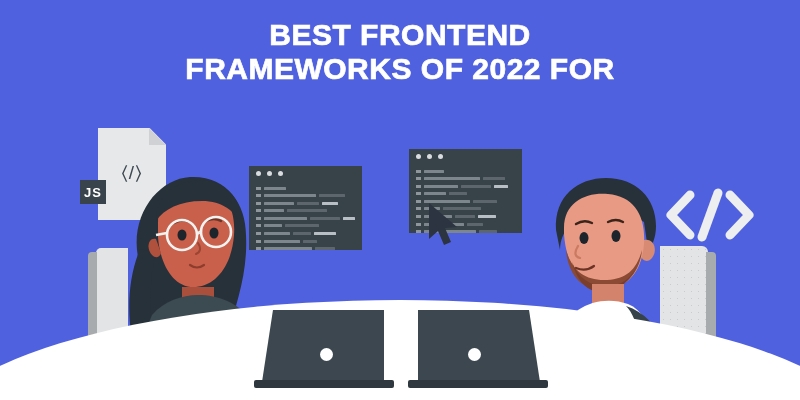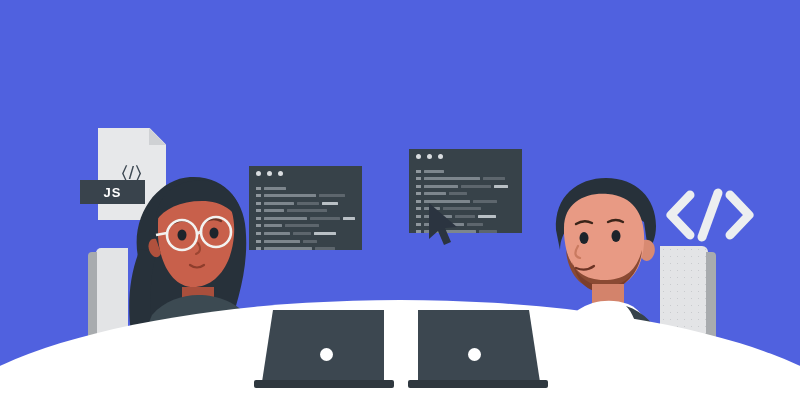--- a/index.html
+++ b/index.html
@@ -63,21 +63,21 @@
     color: #3d4852;
     font-size: 19px;
     font-weight: 400;
     font-family: "Liberation Sans", sans-serif;
     letter-spacing: 1px;
   }
   .jsfile .badge {
     position: absolute;
     left: -18px;
     bottom: 16px;
-    width: 65px;
+    width: 26px;
     height: 24px;
     background: #39434c;
     color: #ffffff;
     font-size: 13px;
     font-weight: bold;
     letter-spacing: 1px;
     display: flex;
     align-items: center;
     justify-content: center;
   }
@@ -219,20 +219,22 @@
   .person { position: absolute; }
   #person-left { left: 86px; top: 165px; width: 230px; height: 235px; }
   #person-right { left: 520px; top: 168px; width: 215px; height: 232px; }
 </style>
 </head>
 <body>
 
 <div id="canvas">
 
   <div class="headline">
+    <span class="ln">BEST FRONTEND</span>
+    <span class="ln">FRAMEWORKS OF 2022 FOR</span>
   </div>
 
   <div class="jsfile">
     <div class="sheet"></div>
     <div class="fold"></div>
     <div class="code">〈/〉</div>
     <div class="badge">JS</div>
   </div>
 
   <div class="win" id="win-left">

